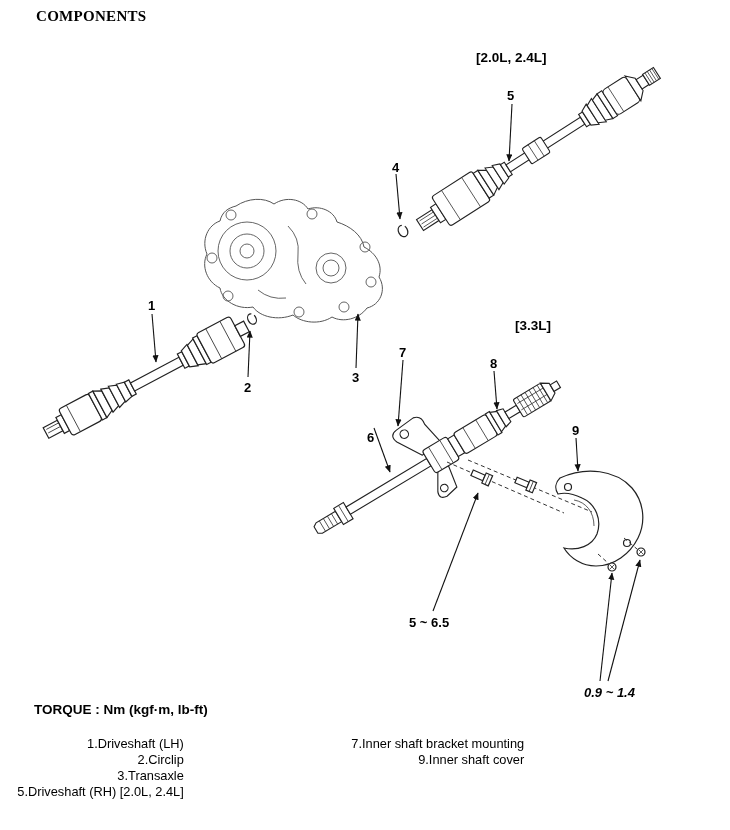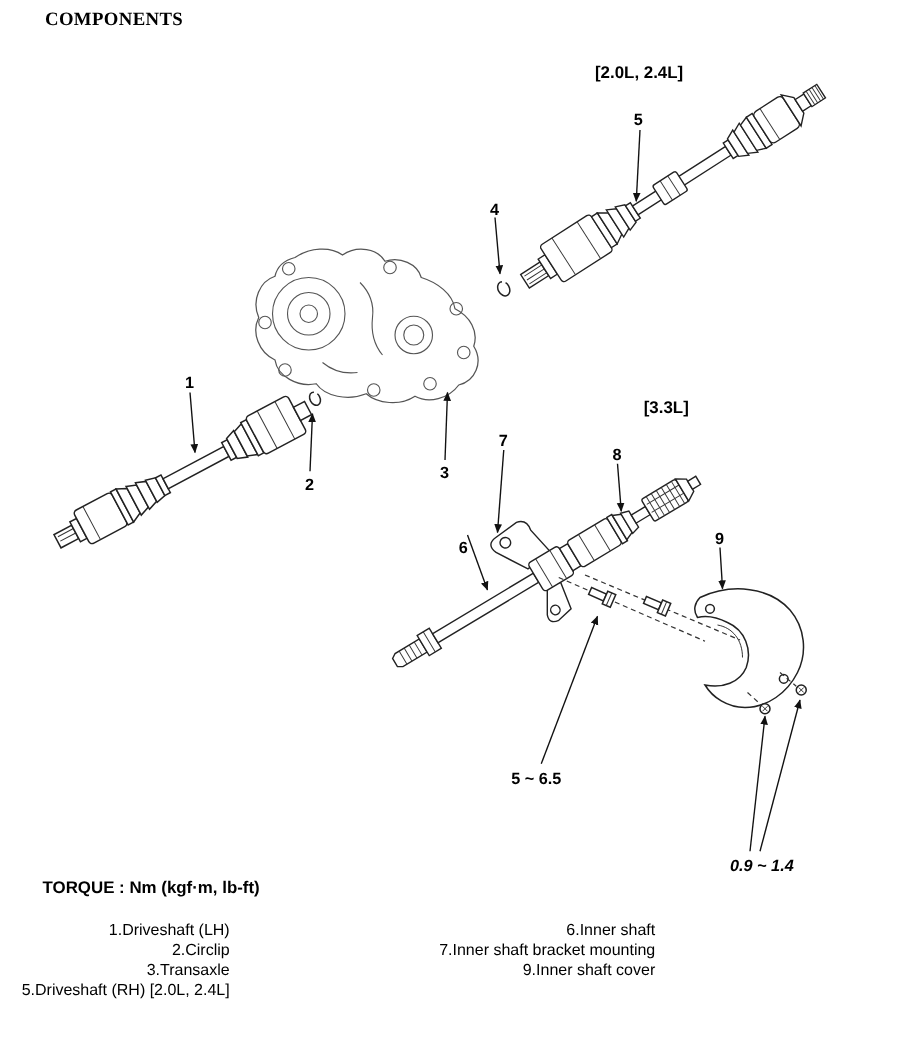--- a/index.html
+++ b/index.html
@@ -236,23 +236,20 @@
     <div class="legend-item">
       <span class="num">3.</span><span>Transaxle</span>
     </div>
     <div class="legend-item">
       <span class="num">5.</span><span>Driveshaft (RH) [2.0L, 2.4L]</span>
     </div>
   </div>
 
   <div class="legend-col" style="left:348px; top:736px;">
     <div class="legend-item">
-      <span class="num">6.</span><span>Inner shaft</span>
-    </div>
-    <div class="legend-item">
       <span class="num">7.</span><span>Inner shaft bracket mounting</span>
     </div>
     <div class="legend-item">
       <span class="num">9.</span><span>Inner shaft cover</span>
     </div>
   </div>
 
 </div>
 
 </body></html>

